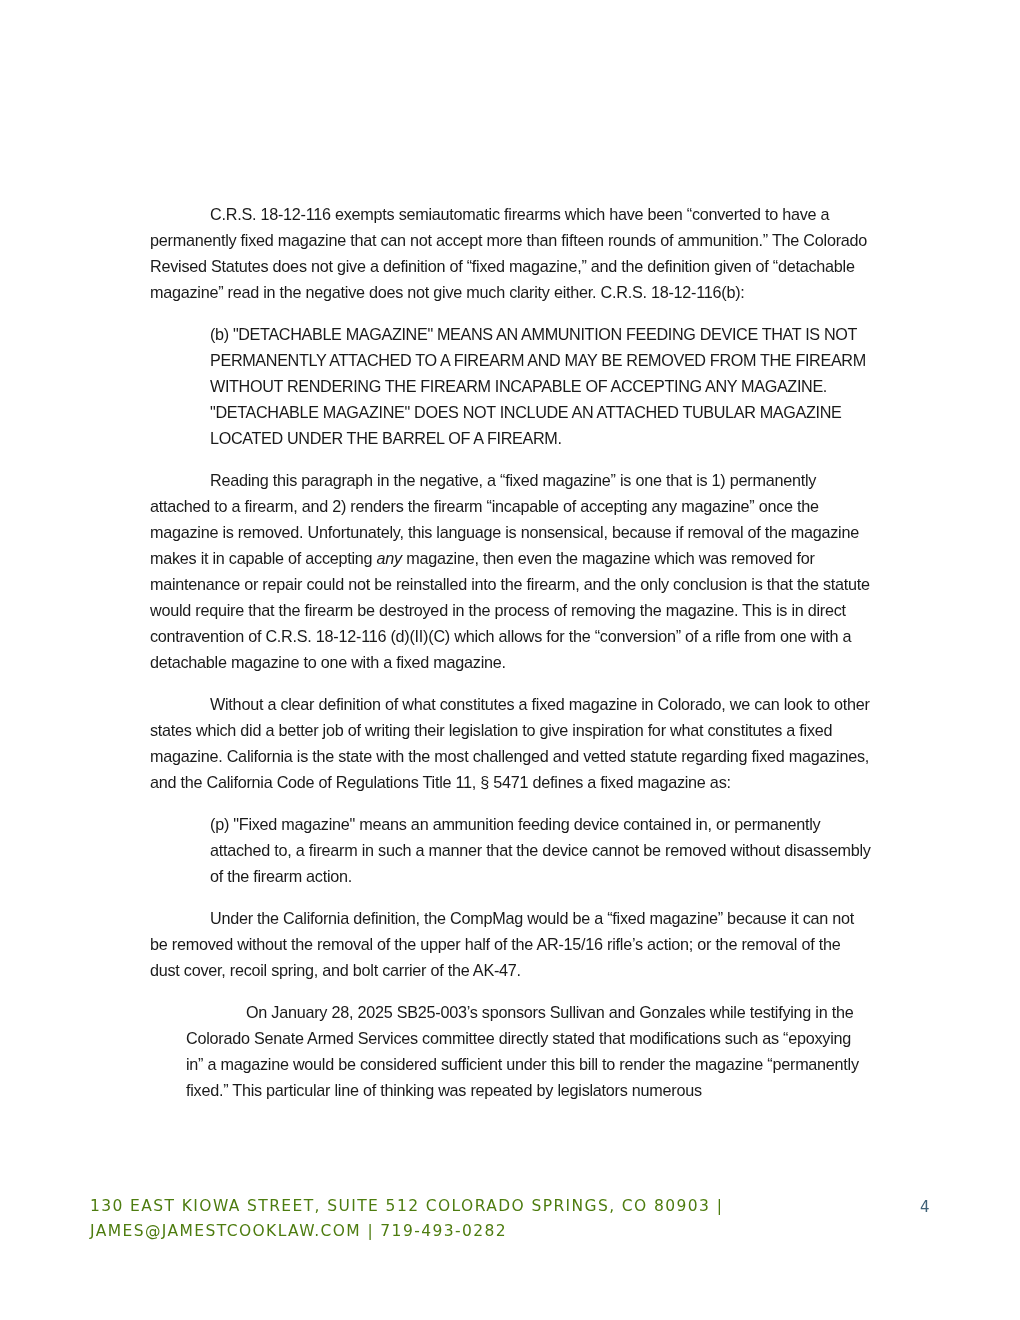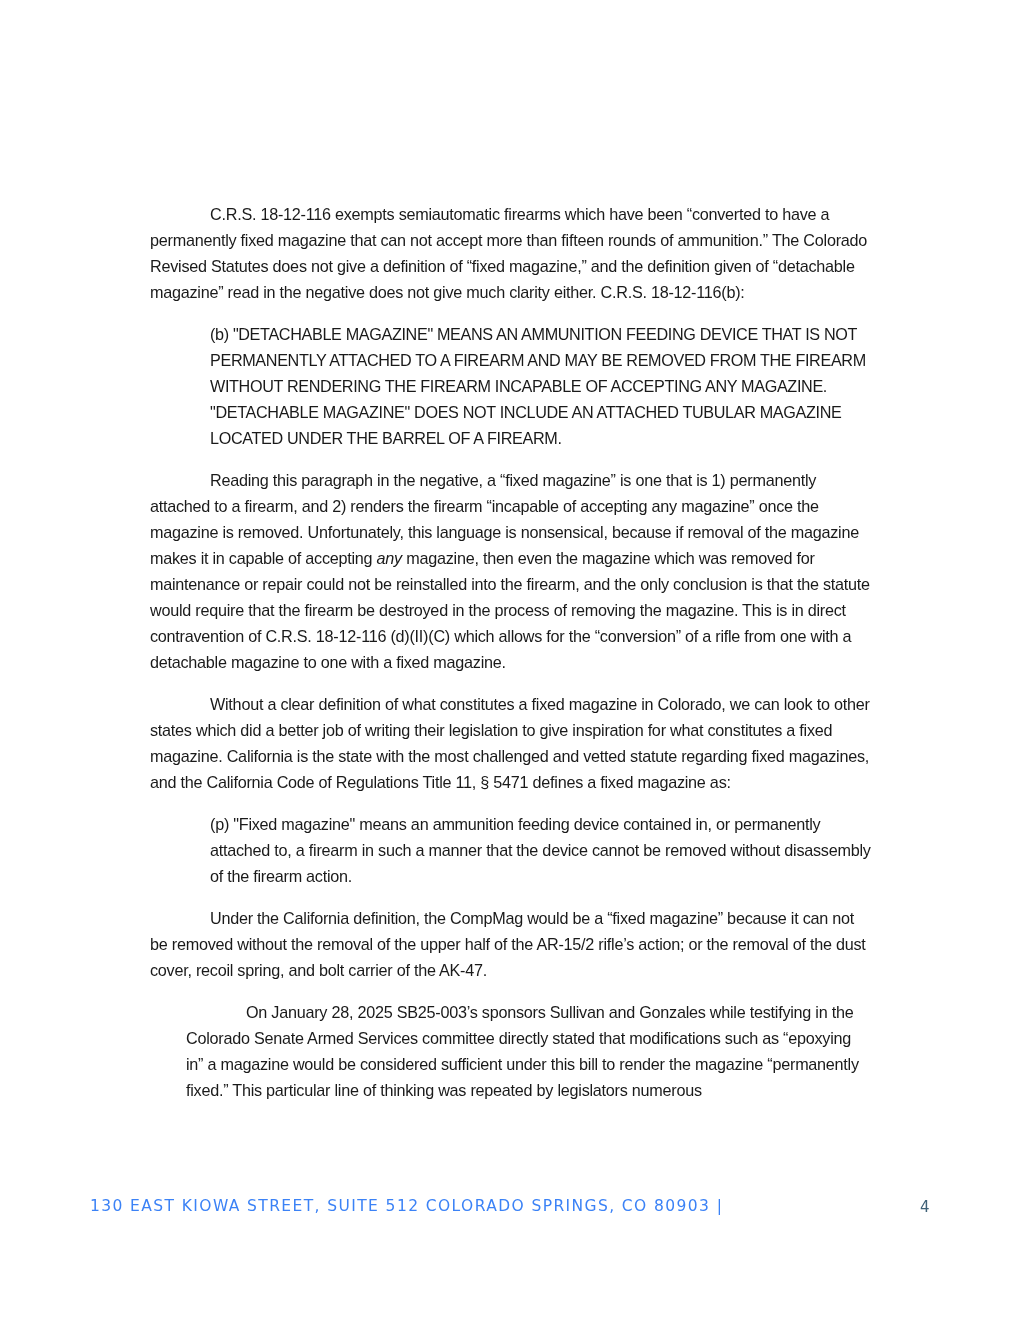--- a/index.html
+++ b/index.html
@@ -42,21 +42,21 @@
       letter-spacing: -0.35px;
     }
     .para.last { margin-bottom: 0; margin-left: 36px; }
     em { font-style: italic; margin-top: 12px; }
 
     .footer {
       position: absolute;
       left: 90px;
       top: 1194px;
       width: 850px;
-      color: #3b82f6;
+      color: #4d7c0f;
       font-family: "DejaVu Sans", "Liberation Sans", sans-serif;
       font-size: 15.5px;
       letter-spacing: 1.4px;
       line-height: 25px;
     }
     .footer-address { display: block; }
     .page-number {
       position: absolute;
       left: 920px;
       top: 1198px;
@@ -74,24 +74,25 @@
     <p class="para">C.R.S. 18-12-116 exempts semiautomatic firearms which have been “converted to have a permanently fixed magazine that can not accept more than fifteen rounds of ammunition.” The Colorado Revised Statutes does not give a definition of “fixed magazine,” and the definition given of “detachable magazine” read in the negative does not give much clarity either. C.R.S. 18-12-116(b):</p>
 
     <p class="quote caps">(b) "DETACHABLE MAGAZINE" MEANS AN AMMUNITION FEEDING DEVICE THAT IS NOT PERMANENTLY ATTACHED TO A FIREARM AND MAY BE REMOVED FROM THE FIREARM WITHOUT RENDERING THE FIREARM INCAPABLE OF ACCEPTING ANY MAGAZINE. "DETACHABLE MAGAZINE" DOES NOT INCLUDE AN ATTACHED TUBULAR MAGAZINE LOCATED UNDER THE BARREL OF A FIREARM.</p>
 
     <p class="para"><span>Reading this paragraph in the negative, a “fixed magazine” is one that is 1) permanently attached to a firearm, and 2) renders the firearm “incapable of accepting any magazine” once the magazine is removed. Unfortunately, this language is nonsensical, because if removal of the magazine makes it in capable of accepting </span><em>any</em><span> magazine, then even the magazine which was removed for maintenance or repair could not be reinstalled into the firearm, and the only conclusion is that the statute would require that the firearm be destroyed in the process of removing the magazine. This is in direct contravention of C.R.S. 18-12-116 (d)(II)(C) which allows for the “conversion” of a rifle from one with a detachable magazine to one with a fixed magazine.</span></p>
 
     <p class="para">Without a clear definition of what constitutes a fixed magazine in Colorado, we can look to other states which did a better job of writing their legislation to give inspiration for what constitutes a fixed magazine. California is the state with the most challenged and vetted statute regarding fixed magazines, and the California Code of Regulations Title 11, § 5471 defines a fixed magazine as:</p>
 
     <p class="quote">(p) "Fixed magazine" means an ammunition feeding device contained in, or permanently attached to, a firearm in such a manner that the device cannot be removed without disassembly of the firearm action.</p>
 
-    <p class="para">Under the California definition, the CompMag would be a “fixed magazine” because it can not be removed without the removal of the upper half of the AR-15/2 rifle’s action; or the removal of the dust cover, recoil spring, and bolt carrier of the AK-47.</p>
+    <p class="para">Under the California definition, the CompMag would be a “fixed magazine” because it can not be removed without the removal of the upper half of the AR-15/16 rifle’s action; or the removal of the dust cover, recoil spring, and bolt carrier of the AK-47.</p>
 
     <p class="para last">On January 28, 2025 SB25-003’s sponsors Sullivan and Gonzales while testifying in the Colorado Senate Armed Services committee directly stated that modifications such as “epoxying in” a magazine would be considered sufficient under this bill to render the magazine “permanently fixed.” This particular line of thinking was repeated by legislators numerous</p>
   </div>
 
   <div class="footer">
     <span class="footer-address">130 EAST KIOWA STREET, SUITE 512 COLORADO SPRINGS, CO 80903 |</span>
+    <span class="footer-contact">JAMES@JAMESTCOOKLAW.COM | 719-493-0282</span>
   </div>
 
   <div class="page-number">4</div>
 
 </div>
 
 </body></html>

